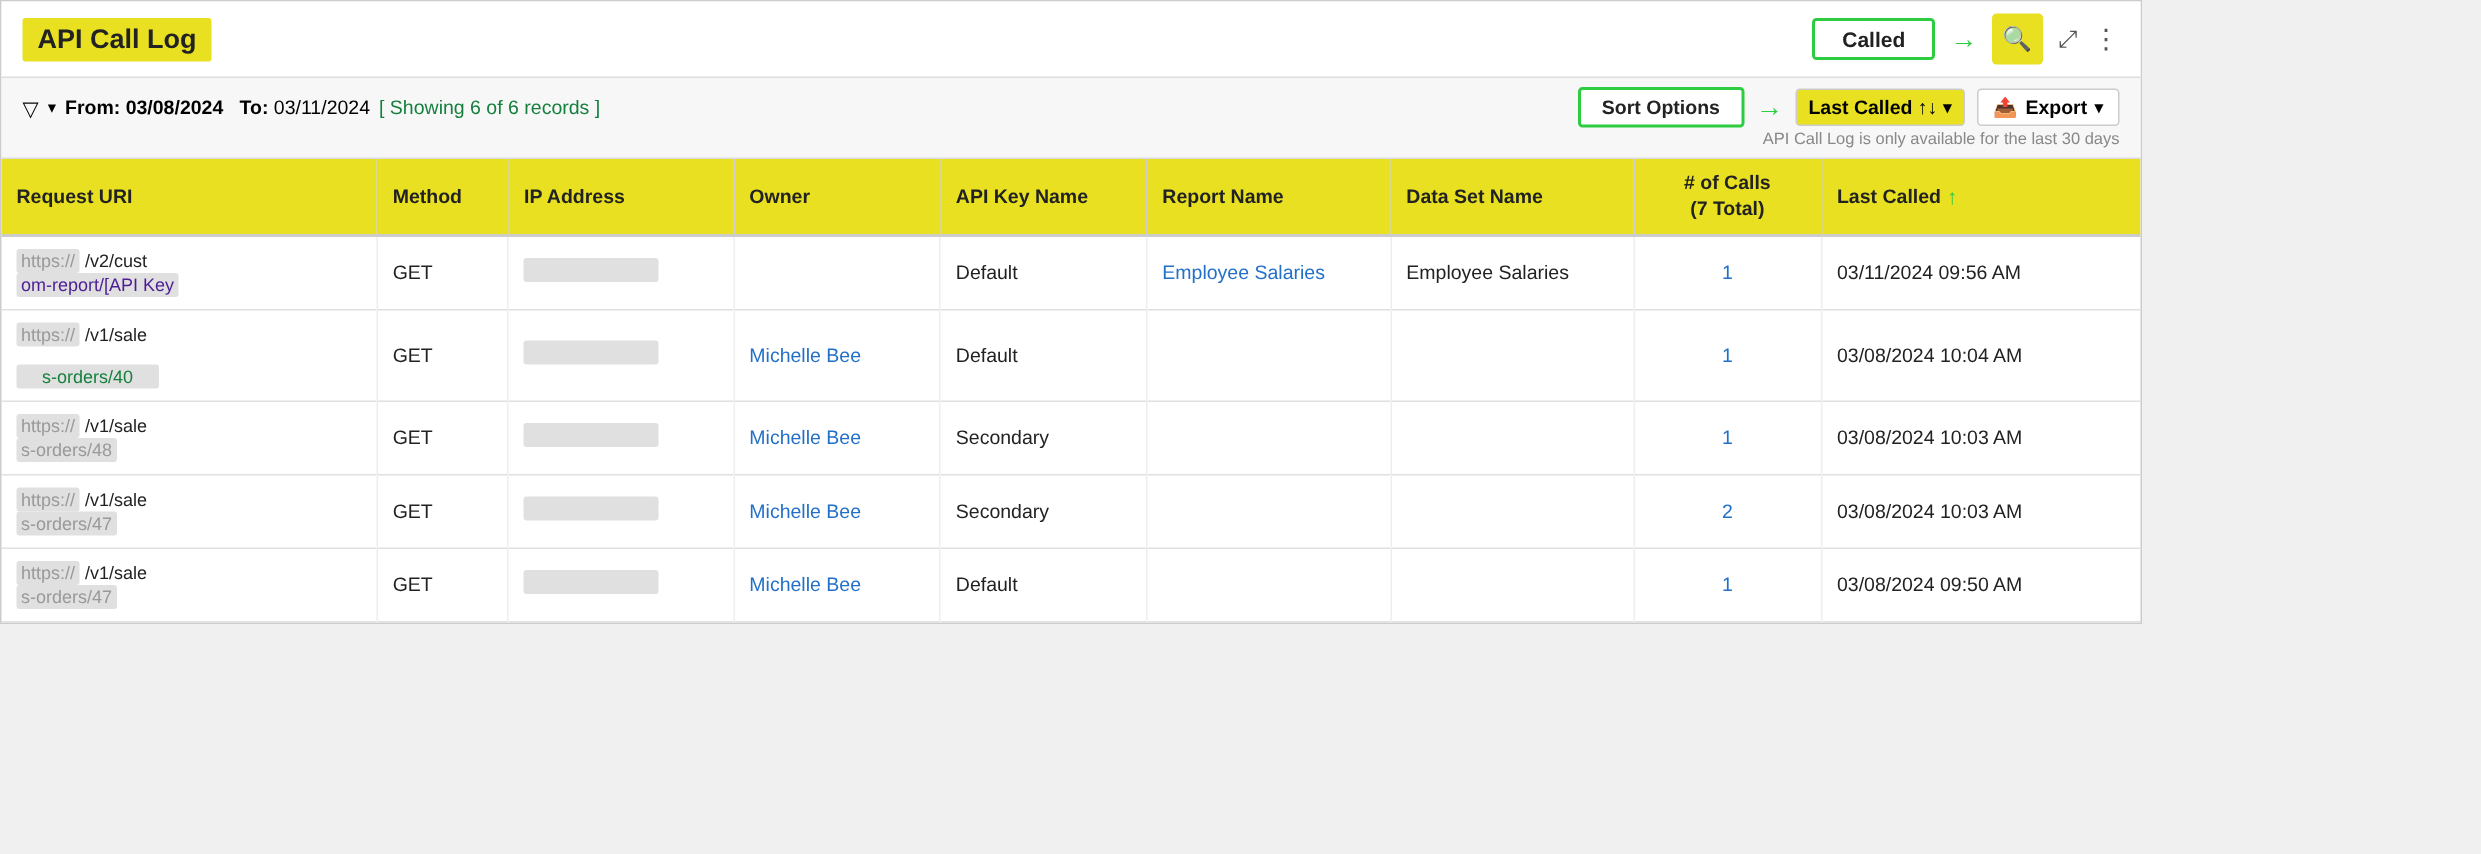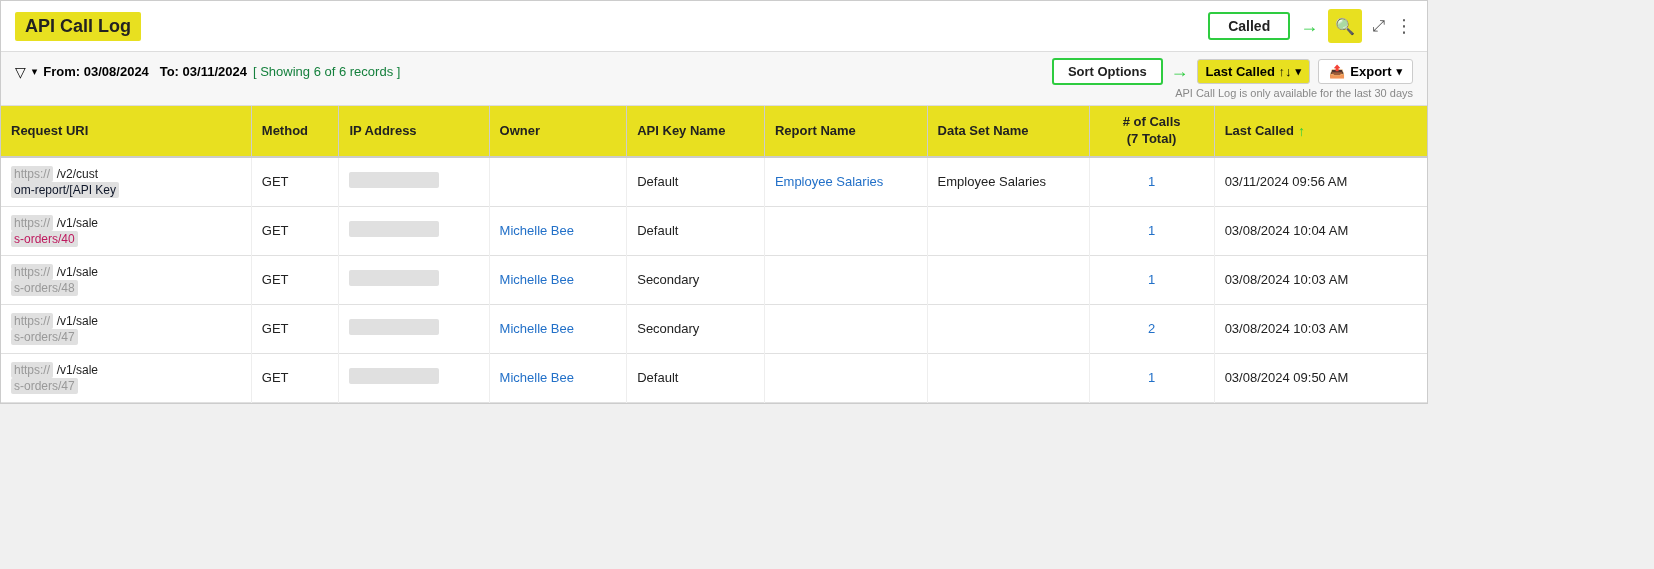--- a/index.html
+++ b/index.html
@@ -60,21 +60,21 @@
   <div style="position:relative; background:#f7f7f7; border-bottom: 1px solid #ddd; padding: 6px 14px;">
     <div style="display:flex; align-items:center; justify-content:space-between;">
       <div style="display:flex; align-items:center; gap:6px;">
         <span style="font-size:14px; cursor:pointer;">▽</span>
         <span style="font-size:11px; cursor:pointer;">▾</span>
         <span style="font-size:13px;">
           <span style="font-weight:bold;">From:</span>
           <span style="font-weight:bold;">03/08/2024</span>
           &nbsp;
           <span style="font-weight:bold;">To:</span>
-          <span style="font-weight:bold;text-align:center;">03/11/2024</span>
+          <span style="font-weight:normal;text-align:center;">03/11/2024</span>
         </span>
         <span style="font-size:13px; color:#15803d;">[ Showing 6 of 6 records ]</span>
       </div>
       <div style="display:flex; align-items:center; gap:8px;">
         <button class="sort-btn" style="border:2px solid #2ecc40; background:#fff; color:#222; font-size:13px; font-weight:bold; padding:4px 14px; border-radius:3px; cursor:pointer;">Sort Options</button>
         <span style="color:#2ecc40; font-size:18px; font-weight:bold;">→</span>
         <div style="display:flex; align-items:center; background:#e8e020; border:1px solid #ccc; border-radius:3px; padding:4px 8px; cursor:pointer; font-size:13px; font-weight:bold; gap:4px;">
           <span>Last Called ↑↓</span>
           <span style="font-size:11px;">▾</span>
         </div>
@@ -110,40 +110,40 @@
       </thead>
       <tbody id="table-body">
 
       <tr>
             <td>
       <div style="display:flex; flex-direction:column; gap:1px;">
         <div>
           <span style="background:#e0e0e0; color:#999; font-size:12px; padding:1px 3px; border-radius:2px;">https://</span>
           <span style="font-size:12px;">/v2/cust</span>
         </div>
-        <div style="background:#e0e0e0; color:#0f172a; font-size:12px; padding:1px 3px; border-radius:2px; display:inline-block; width:fit-content;">om-report/[API Key</div>
+        <div style="background:#e0e0e0; color:#4c1d95; font-size:12px; padding:1px 3px; border-radius:2px; display:inline-block; width:fit-content;">om-report/[API Key</div>
       </div>
             </td>
             <td>GET</td>
             <td><span style="background:#e0e0e0; display:inline-block; width:90px; height:16px; border-radius:2px;"></span></td>
             <td></td>
             <td>Default</td>
             <td><a href="#" class="td-link">Employee Salaries</a></td>
             <td>Employee Salaries</td>
             <td style="text-align: center;"><a href="#" class="td-link">1</a></td>
             <td>03/11/2024 09:56 AM</td>
           </tr>
           <tr>
             <td>
       <div style="display:flex; flex-direction:column; gap:1px;">
         <div>
           <span style="background:#e0e0e0; color:#999; font-size:12px; padding:1px 3px; border-radius:2px;">https://</span>
           <span style="font-size:12px;">/v1/sale</span>
         </div>
-        <div style="background:#e0e0e0; color:#be185d; font-size:12px; padding:1px 3px; border-radius:2px; display:inline-block; width:fit-content;">s-orders/40</div>
+        <div style="background:#e0e0e0; color:#15803d; font-size:12px; padding:1px 17px; border-radius:2px; display:inline-block; width:fit-content;margin-top:12px;">s-orders/40</div>
       </div>
             </td>
             <td>GET</td>
             <td><span style="background:#e0e0e0; display:inline-block; width:90px; height:16px; border-radius:2px;"></span></td>
             <td><a href="#" class="td-link">Michelle Bee</a></td>
             <td>Default</td>
             <td></td>
             <td></td>
             <td style="text-align: center;"><a href="#" class="td-link">1</a></td>
             <td>03/08/2024 10:04 AM</td>

